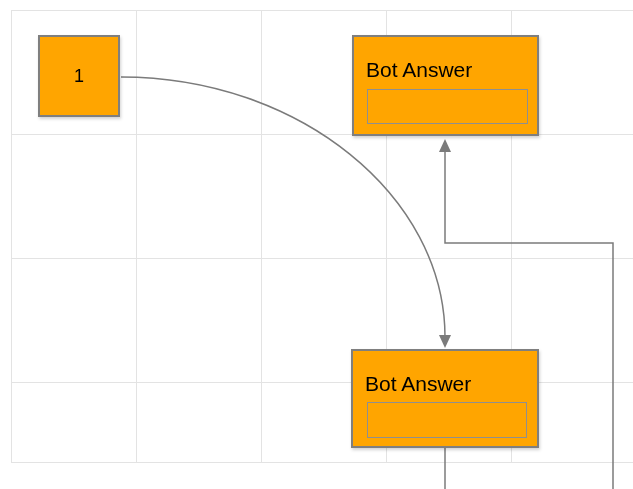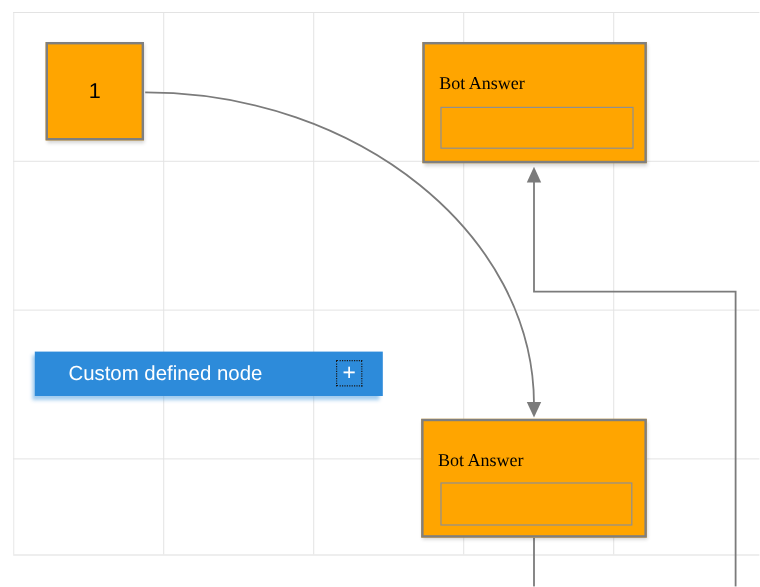--- a/index.html
+++ b/index.html
@@ -15,21 +15,21 @@
       linear-gradient(to right, var(--grid) 1px, transparent 1px),
       linear-gradient(to bottom, var(--grid) 1px, transparent 1px);
     background-size:125px 124px;
     border-bottom:1px solid var(--grid);}
   .connector-layer{position:absolute;left:0;top:0;width:633px;height:489px;z-index:1;}
   .node{position:absolute;z-index:2;}
   .orange-node{background:var(--orange);border:2px solid var(--node-border);
     box-shadow:1px 2px 3px rgba(0,0,0,0.18);color:var(--label);}
   .start-node{left:38px;top:35px;width:82px;height:82px;
     display:flex;align-items:center;justify-content:center;font-size:18px;}
-  .bot-node{font-size:15px;font-family:Liberation Serif, serif;}
+  .bot-node{font-size:21px;}
   .bot-node .bot-title{position:absolute;left:12px;top:23px;line-height:20px;}
   .bot-field{position:absolute;border:1px solid #8F8F8F;background:transparent;
     font-size:15px;color:var(--label);}
   .bot-top{left:352px;top:35px;width:187px;height:101px;}
   .bot-top .bot-field{left:13px;top:52px;width:161px;height:35px;}
   .bot-bottom{left:351px;top:349px;width:188px;height:99px;}
   .bot-bottom .bot-field{left:14px;top:51px;width:160px;height:36px;}
   .custom-node{left:29px;top:293px;width:290px;height:37px;background:var(--blue);
     color:var(--custom-text,#fff);display:flex;align-items:center;
     box-shadow:-2px 3px 3px rgba(45,139,218,0.45);font-size:17px;}
@@ -63,20 +63,14 @@
   <div class="node orange-node bot-node bot-top">
     <span class="bot-title">Bot Answer</span>
     <div class="bot-field"></div>
   </div>
 
   <div class="node orange-node bot-node bot-bottom">
     <span class="bot-title">Bot Answer</span>
     <div class="bot-field"></div>
   </div>
 
-  <div class="node custom-node">
-    <span class="custom-label">Custom defined node</span>
-    <div class="plus-btn">
-      <span>+</span>
-    </div>
-  </div>
 
 </div>
 
 </body></html>

